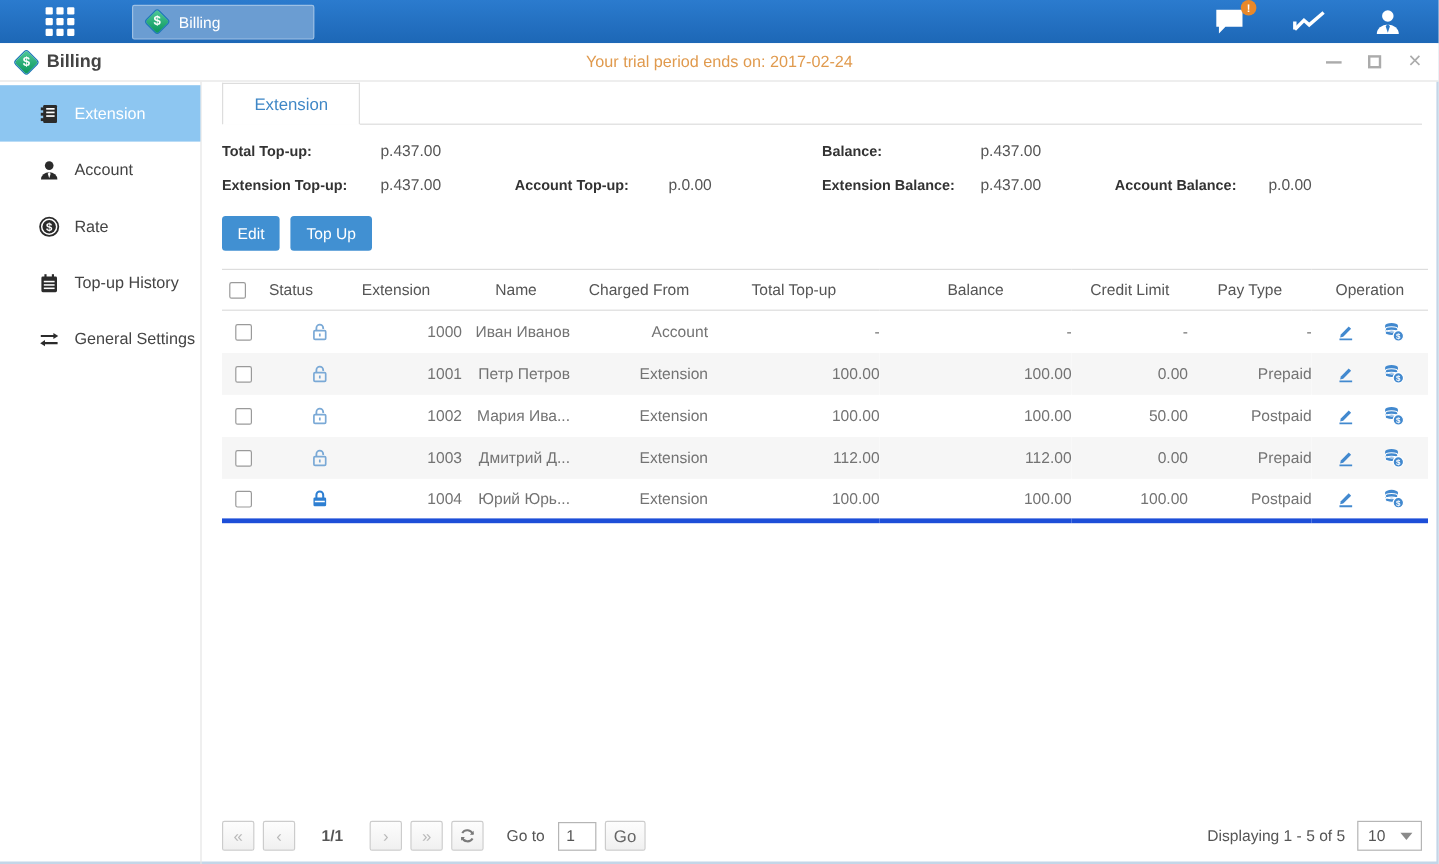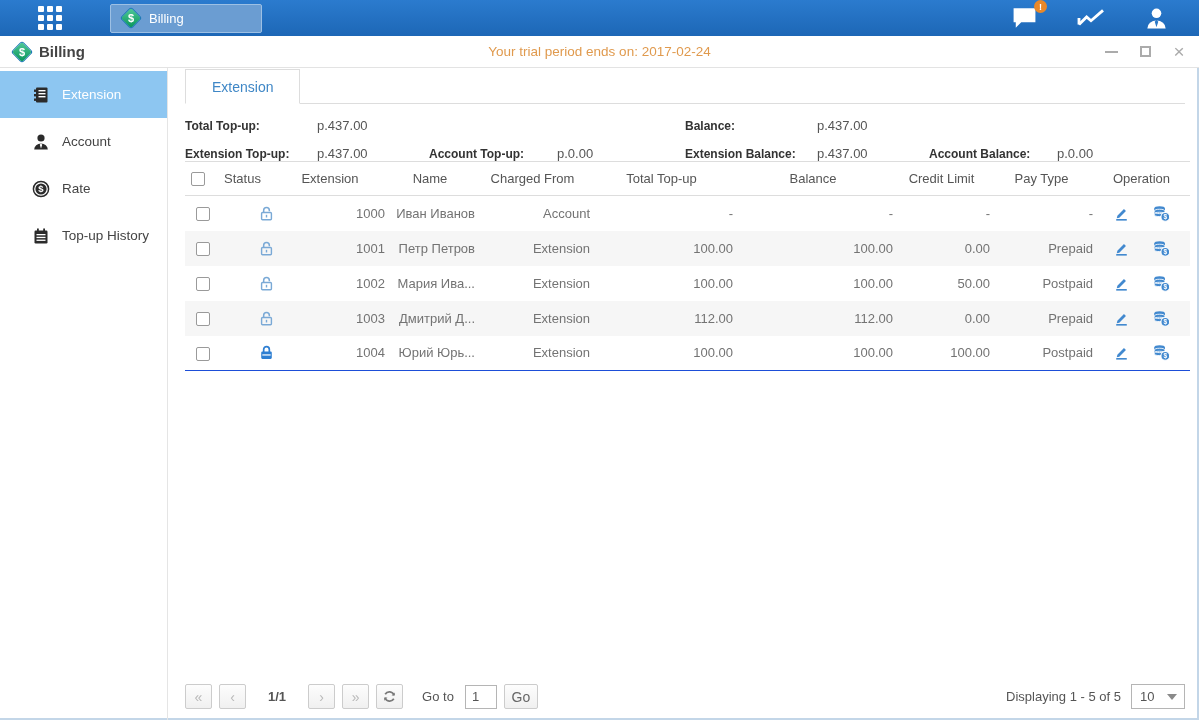--- a/index.html
+++ b/index.html
@@ -69,21 +69,21 @@
   .actions { margin:19px 0 15px; display:flex; gap:9px; }
   .btn-primary { background:#4190d2; color:#fff; border:none; border-radius:3px;
     font-size:13px; padding:7px 13px; cursor:pointer; font-family:inherit; }
   
   table { border-collapse:collapse; table-layout:fixed; width:100%; }
   thead th { font-weight:normal; color:#555; font-size:13px; height:34px;
     border-top:1px solid #ddd; border-bottom:1px solid #ddd; text-align:center; }
   tbody td { height:35px; text-align:right; color:#737373; font-size:13px;
     white-space:nowrap; overflow:hidden; }
   tbody tr:nth-child(even) { background:#f6f6f6; }
-  tbody tr:last-child td { border-bottom:1px solid #1d4ed8; }
+  tbody tr:last-child td { border-bottom:4px solid #1d4ed8; }
   .checkbox { width:14px; height:14px; border:1px solid #9a9a9a; border-radius:2px;
     display:inline-block; background:#fff; cursor:pointer; vertical-align:middle; }
   .op-icons { display:flex; gap:22px; justify-content:center; align-items:center; }
   .op-icons span { cursor:pointer; display:flex; }
   .lock { cursor:pointer; display:inline-flex; vertical-align:middle; }
   
   .pager { margin-top:auto; display:flex; align-items:center; padding-bottom:11px; gap:7px; }
   .pg-btn { width:27px; height:25px; background:linear-gradient(#fdfdfd,#f0f0f0);
     border:1px solid #ccc; border-radius:2px; display:flex; align-items:center; justify-content:center;
     color:#b9b9b9; font-size:14px; cursor:pointer; }
@@ -209,20 +209,31 @@
               <rect x="2.5" y="3.5" width="13" height="13" rx="1.2" fill="#2b2b2b"></rect>
               <rect x="5" y="1.5" width="1.8" height="3.5" fill="#2b2b2b"></rect>
               <rect x="11.2" y="1.5" width="1.8" height="3.5" fill="#2b2b2b"></rect>
               <rect x="4.5" y="7" width="9" height="1.3" fill="#fff"></rect>
               <rect x="4.5" y="9.8" width="9" height="1.3" fill="#fff"></rect>
               <rect x="4.5" y="12.6" width="9" height="1.3" fill="#fff"></rect>
             </svg>
           </span>
           <span>Top-up History</span>
         </div>
+        <div class="side-item">
+          <span class="icon">
+            <svg width="18" height="18" viewBox="0 0 18 18">
+              <path d="M2 6h12" stroke="#2b2b2b" stroke-width="1.8"></path>
+              <path d="M16.5 6l-4-2.6v5.2z" fill="#2b2b2b"></path>
+              <path d="M16 12H4" stroke="#2b2b2b" stroke-width="1.8"></path>
+              <path d="M1.5 12l4-2.6v5.2z" fill="#2b2b2b"></path>
+            </svg>
+          </span>
+          <span>General Settings</span>
+        </div>
       </aside>
 
     <main class="content">
       <div class="tabstrip">
         <div class="tab">Extension</div>
       </div>
 
       <div class="summary">
         <div class="sum-half">
           <span class="sum-label">Total Top-up:</span>
@@ -237,20 +248,24 @@
           <span class="sum-label">Balance:</span>
           <span class="sum-value">p.437.00</span>
           <span class="sum-span"></span>
           <span class="sum-label">Extension Balance:</span>
           <span class="sum-value">p.437.00</span>
           <span class="sum-label">Account Balance:</span>
           <span class="sum-value">p.0.00</span>
         </div>
       </div>
 
+      <div class="actions">
+        <button class="btn-primary">Edit</button>
+        <button class="btn-primary">Top Up</button>
+      </div>
 
       <table>
         <colgroup>
           <col style="width:25px">
             <col style="width:65px">
             <col style="width:110px">
             <col style="width:90px">
           <col style="width:115px">
             <col style="width:143px">
             <col style="width:160px">

